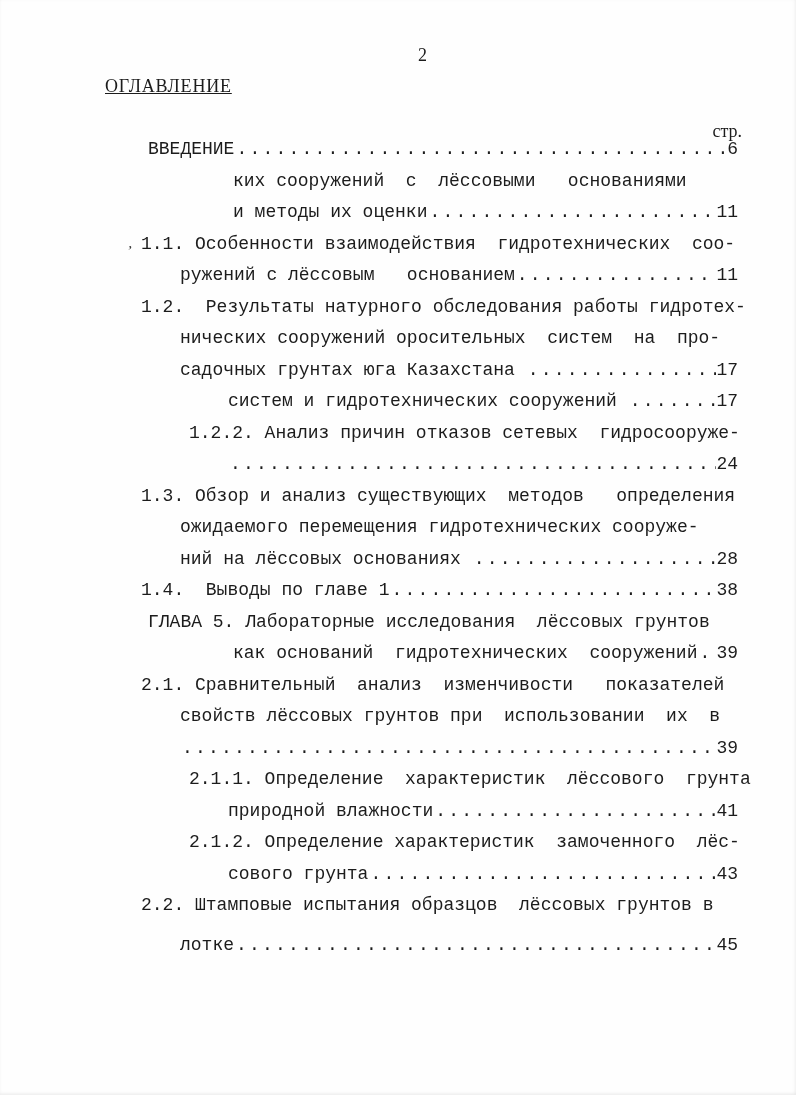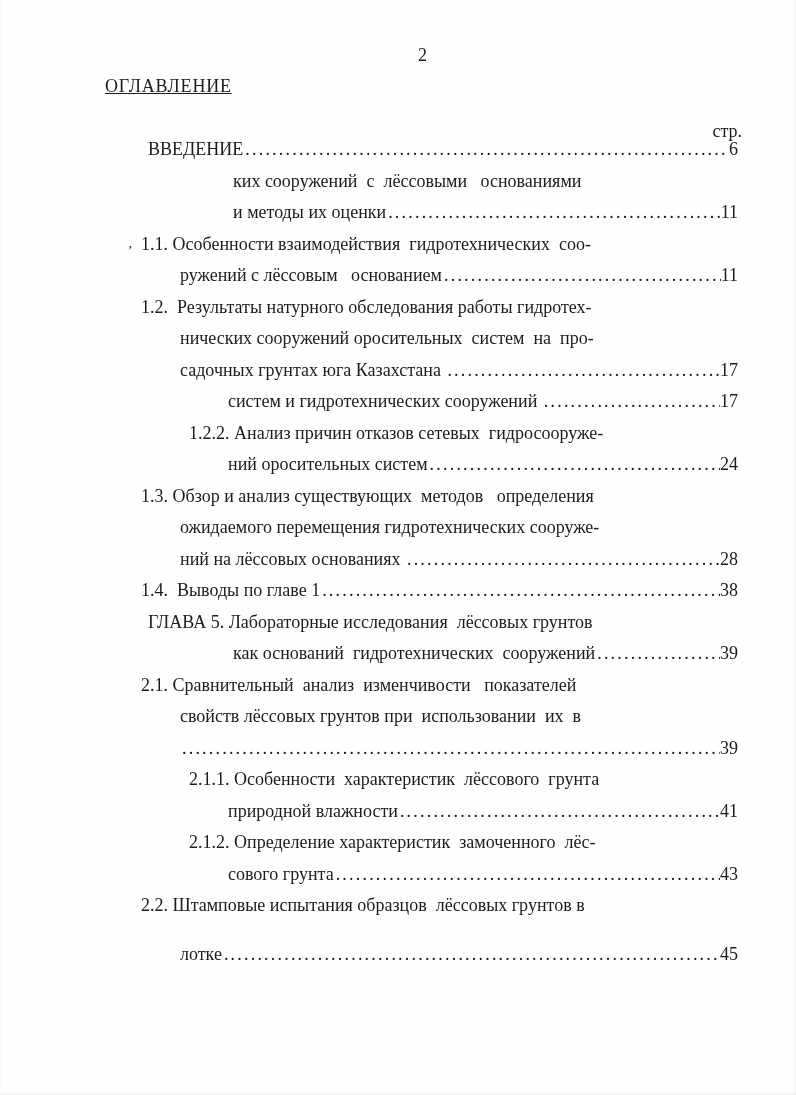--- a/index.html
+++ b/index.html
@@ -54,23 +54,24 @@
     position: absolute;
     left: 140px;
     top: 134px;
     width: 598px;
   }
   .toc-line {
     display: flex;
     align-items: flex-end;
     height: 31.5px;
     line-height: 31.5px;
+    font-family: Liberation Mono, monospace;
   }
   .toc-line:last-child {
-    margin-top: 17px;
+    margin-top: 8px;
   }
   .entry-text {
     flex: 0 0 auto;
     white-space: pre;
   }
   .leader {
     flex: 1 1 auto;
     min-width: 0;
     overflow: hidden;
     white-space: nowrap;
@@ -139,21 +140,20 @@
       </div>
       <div class="toc-line subsection-cont">
         <span class="entry-text">систем и гидротехнических сооружений </span>
         <span class="leader">............................................................................................................................................................................................................................</span>
         <span class="page-num">17</span>
       </div>
       <div class="toc-line subsection">
         <span class="entry-text">1.2.2. Анализ причин отказов сетевых  гидросооруже-</span>
       </div>
       <div class="toc-line subsection-cont">
-        <span class="entry-text">ний оросительных систем</span>
         <span class="leader">............................................................................................................................................................................................................................</span>
         <span class="page-num">24</span>
       </div>
       <div class="toc-line section">
         <span class="entry-text">1.3. Обзор и анализ существующих  методов   определения</span>
       </div>
       <div class="toc-line section-cont">
         <span class="entry-text">ожидаемого перемещения гидротехнических сооруже-</span>
       </div>
       <div class="toc-line section-cont">
@@ -178,21 +178,21 @@
         <span class="entry-text">2.1. Сравнительный  анализ  изменчивости   показателей</span>
       </div>
       <div class="toc-line section-cont">
         <span class="entry-text">свойств лёссовых грунтов при  использовании  их  в</span>
       </div>
       <div class="toc-line section-cont">
         <span class="leader">............................................................................................................................................................................................................................</span>
         <span class="page-num">39</span>
       </div>
       <div class="toc-line subsection">
-        <span class="entry-text">2.1.1. Особенности  характеристик  лёссового  грунта</span>
+        <span class="entry-text">2.1.1. Определение  характеристик  лёссового  грунта</span>
       </div>
       <div class="toc-line subsection-cont">
         <span class="entry-text">природной влажности</span>
         <span class="leader">............................................................................................................................................................................................................................</span>
         <span class="page-num">41</span>
       </div>
       <div class="toc-line subsection">
         <span class="entry-text">2.1.2. Определение характеристик  замоченного  лёс-</span>
       </div>
       <div class="toc-line subsection-cont">

